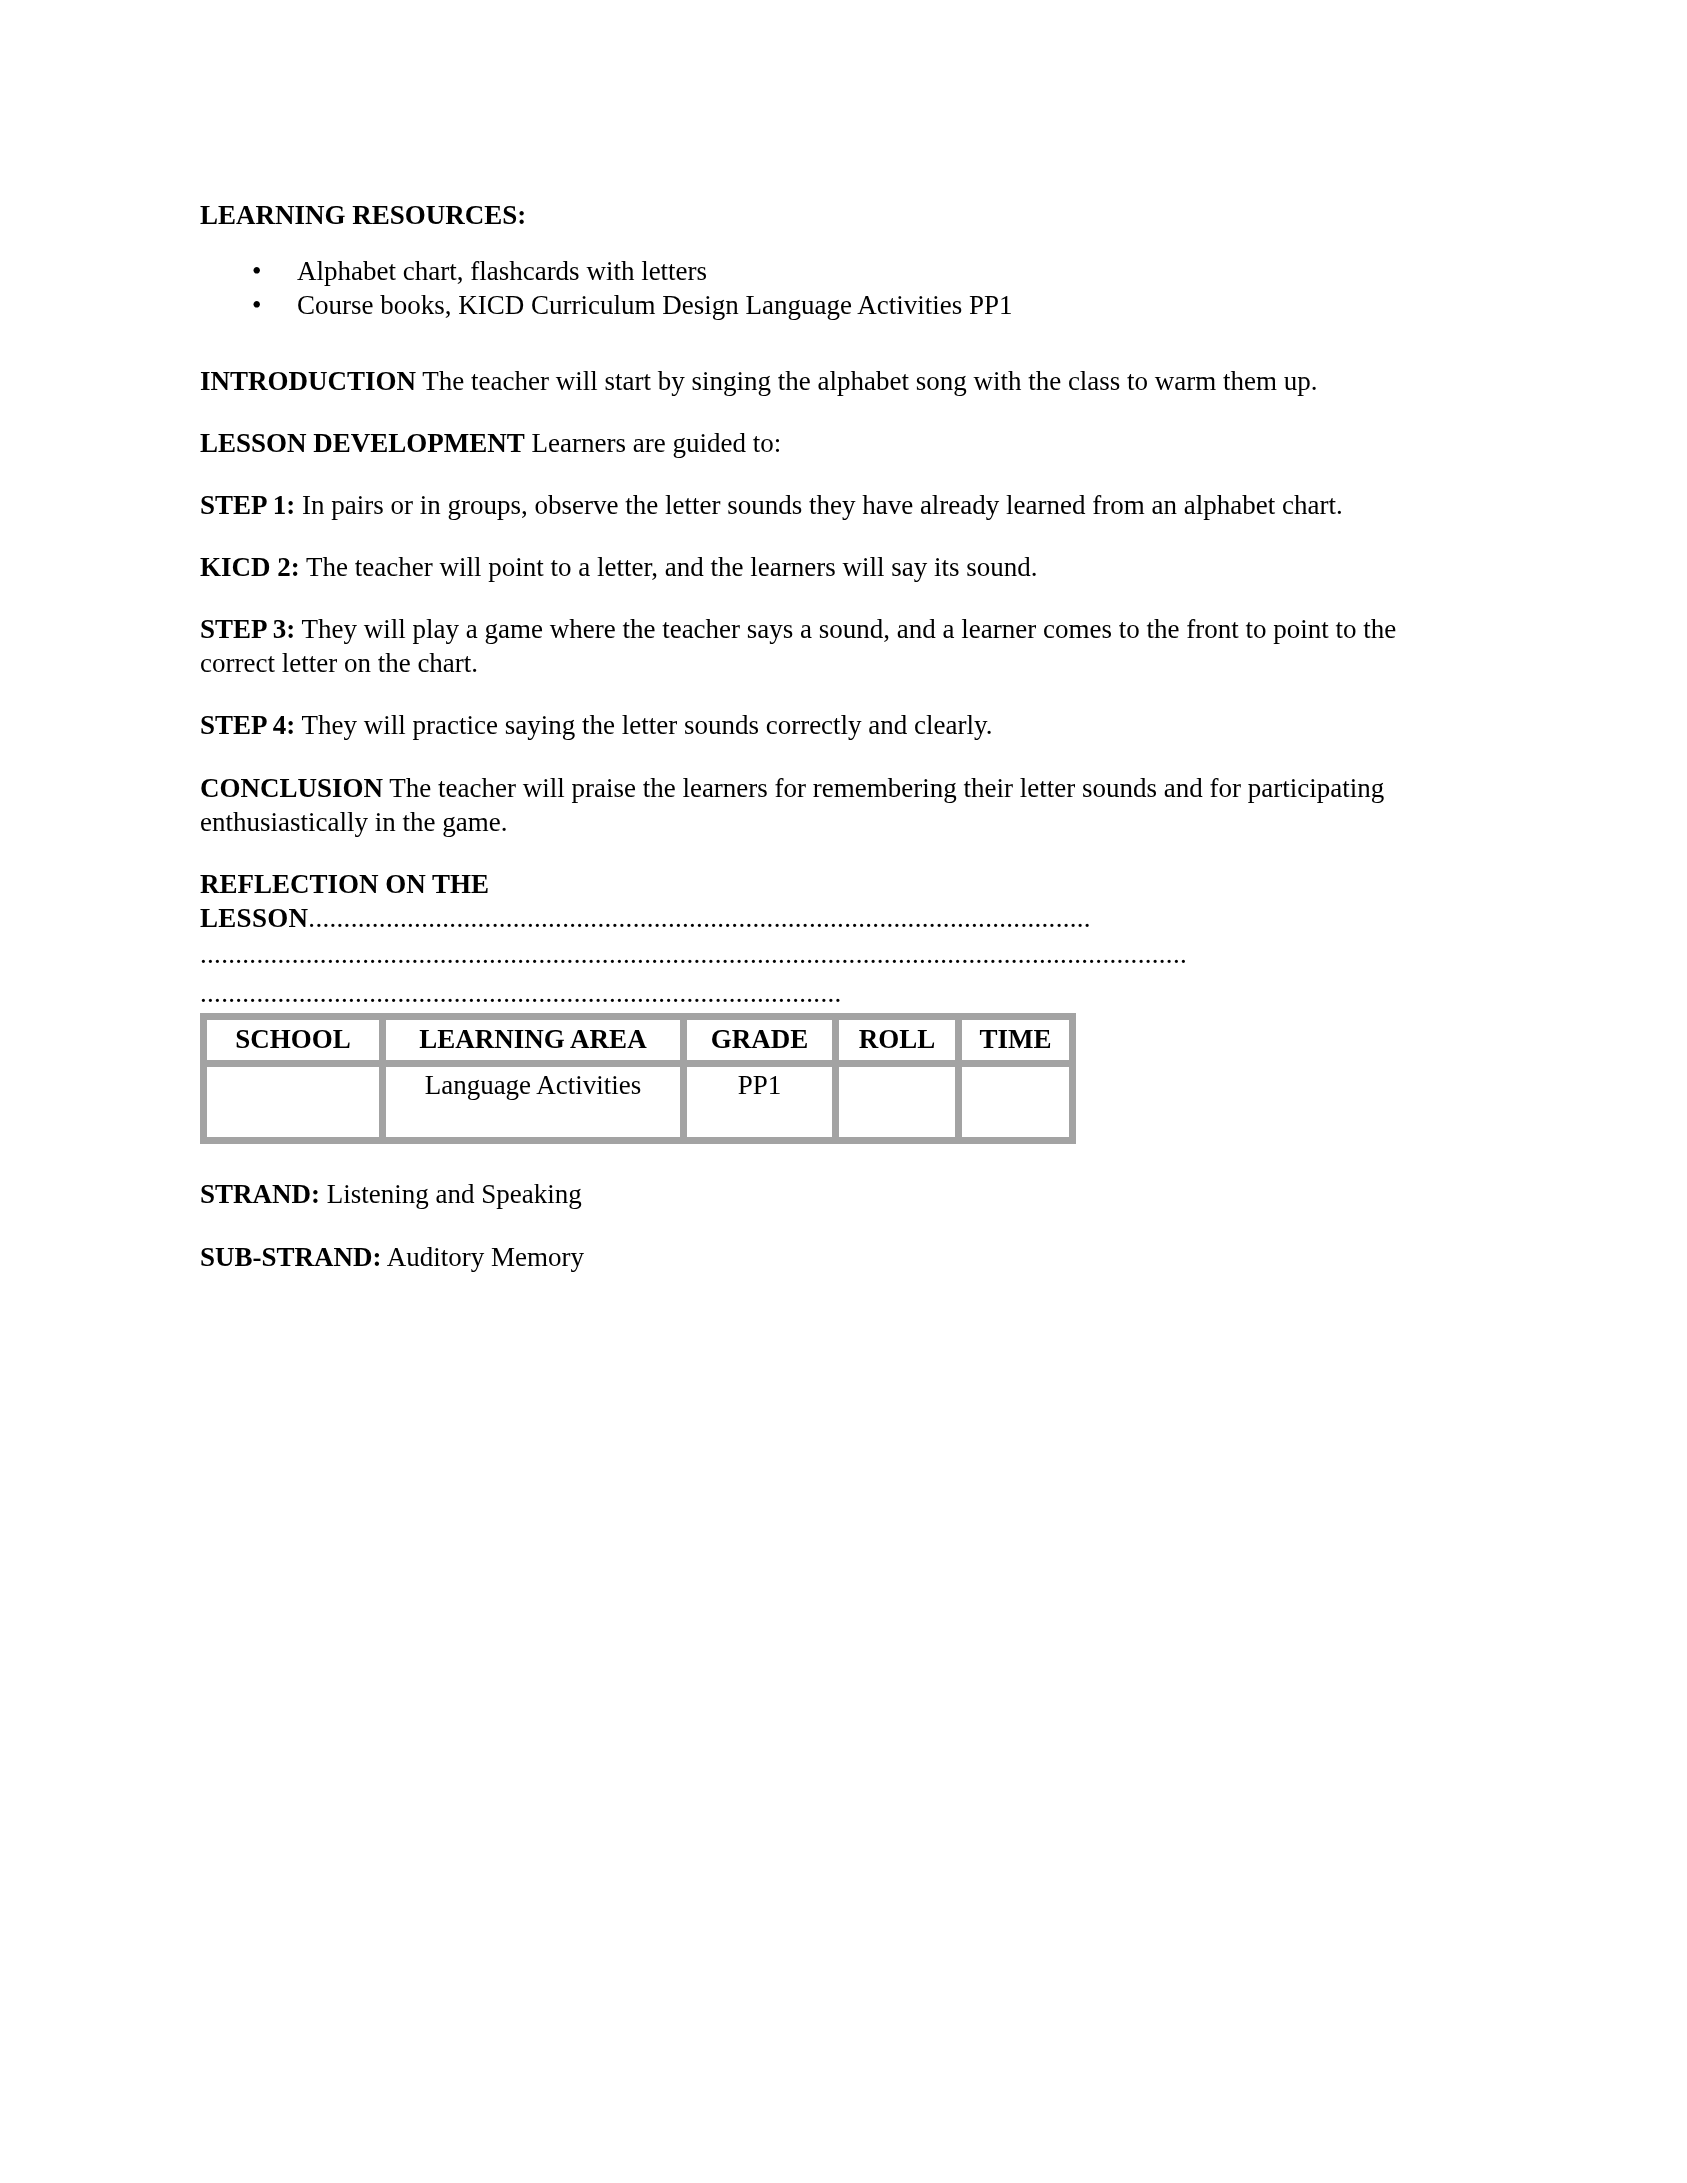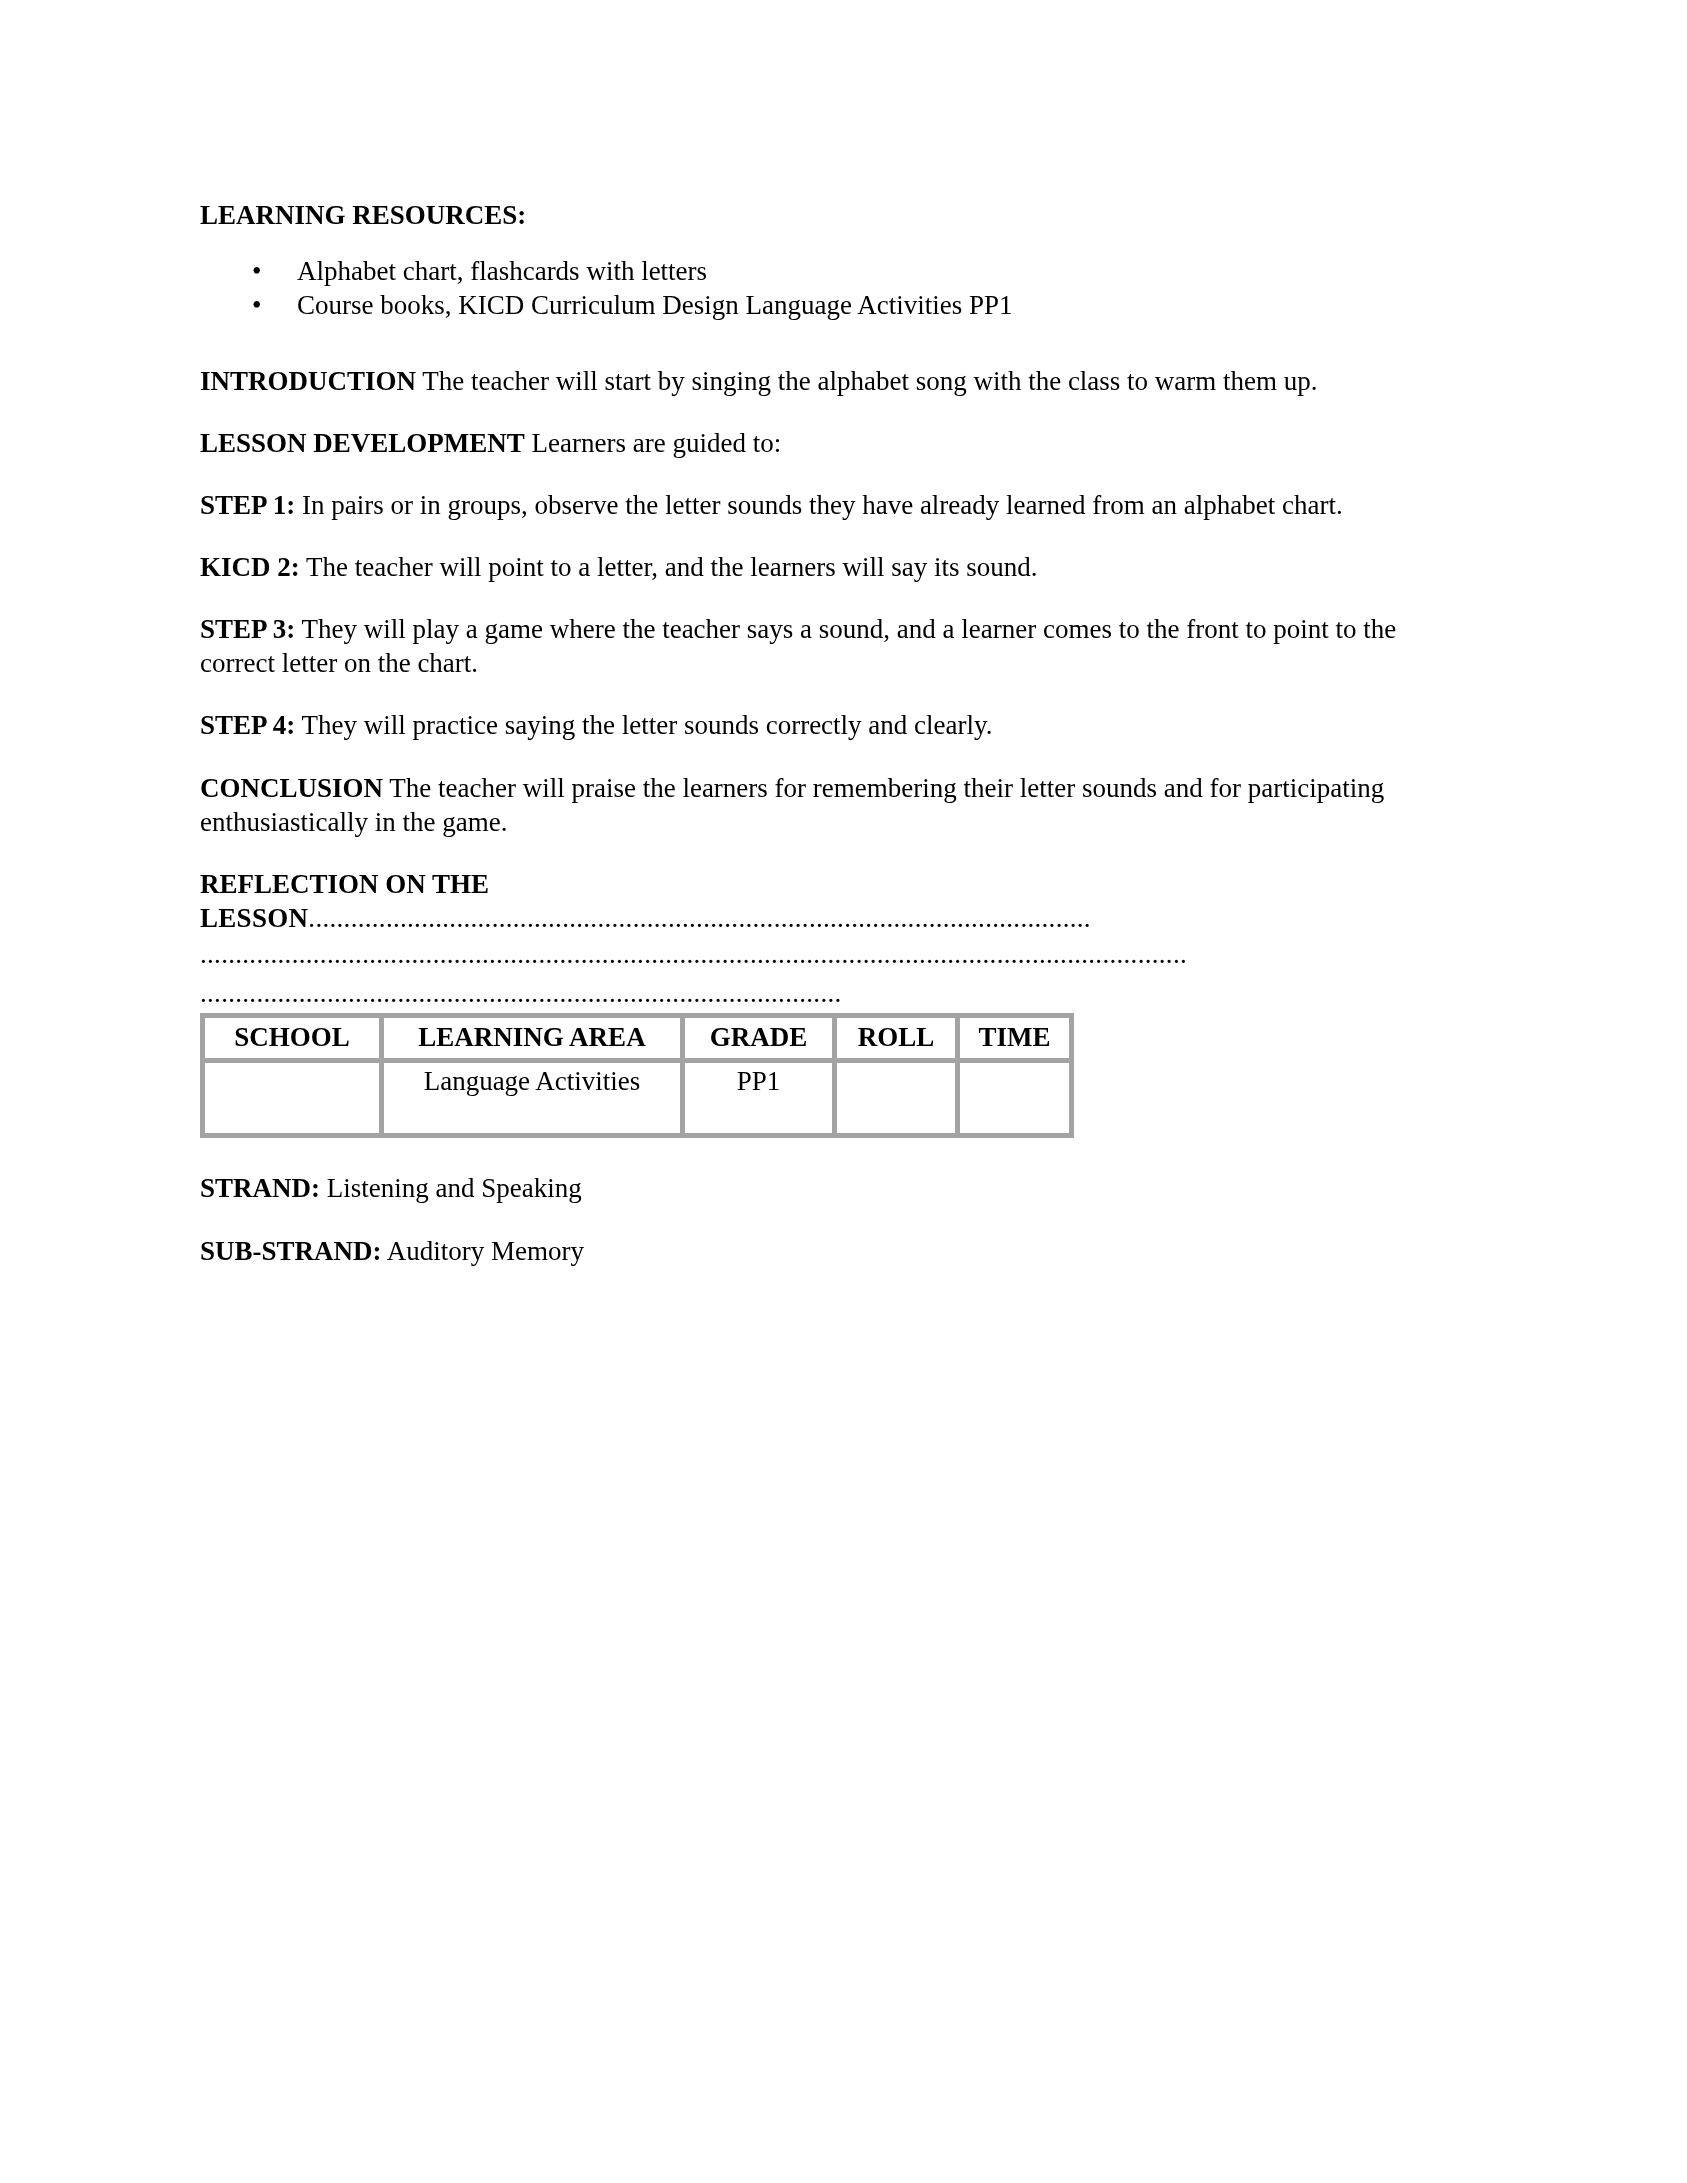--- a/index.html
+++ b/index.html
@@ -120,21 +120,21 @@
   }
 
   
   table.lesson-table {
     border-collapse: collapse;
     table-layout: fixed;
     width: 869px;
     margin: 0 0 33px 0;
   }
   table.lesson-table td {
-    border: 5px solid #a3a3a3;
+    border: 7px solid #a3a3a3;
     font-size: 27px;
     line-height: 1.21;
     padding: 2.6px 6.6px 4px 6.6px;
     vertical-align: top;
   }
   table.lesson-table thead td {
     font-weight: bold;
     text-align: center;
   }
   table.lesson-table tbody td {

